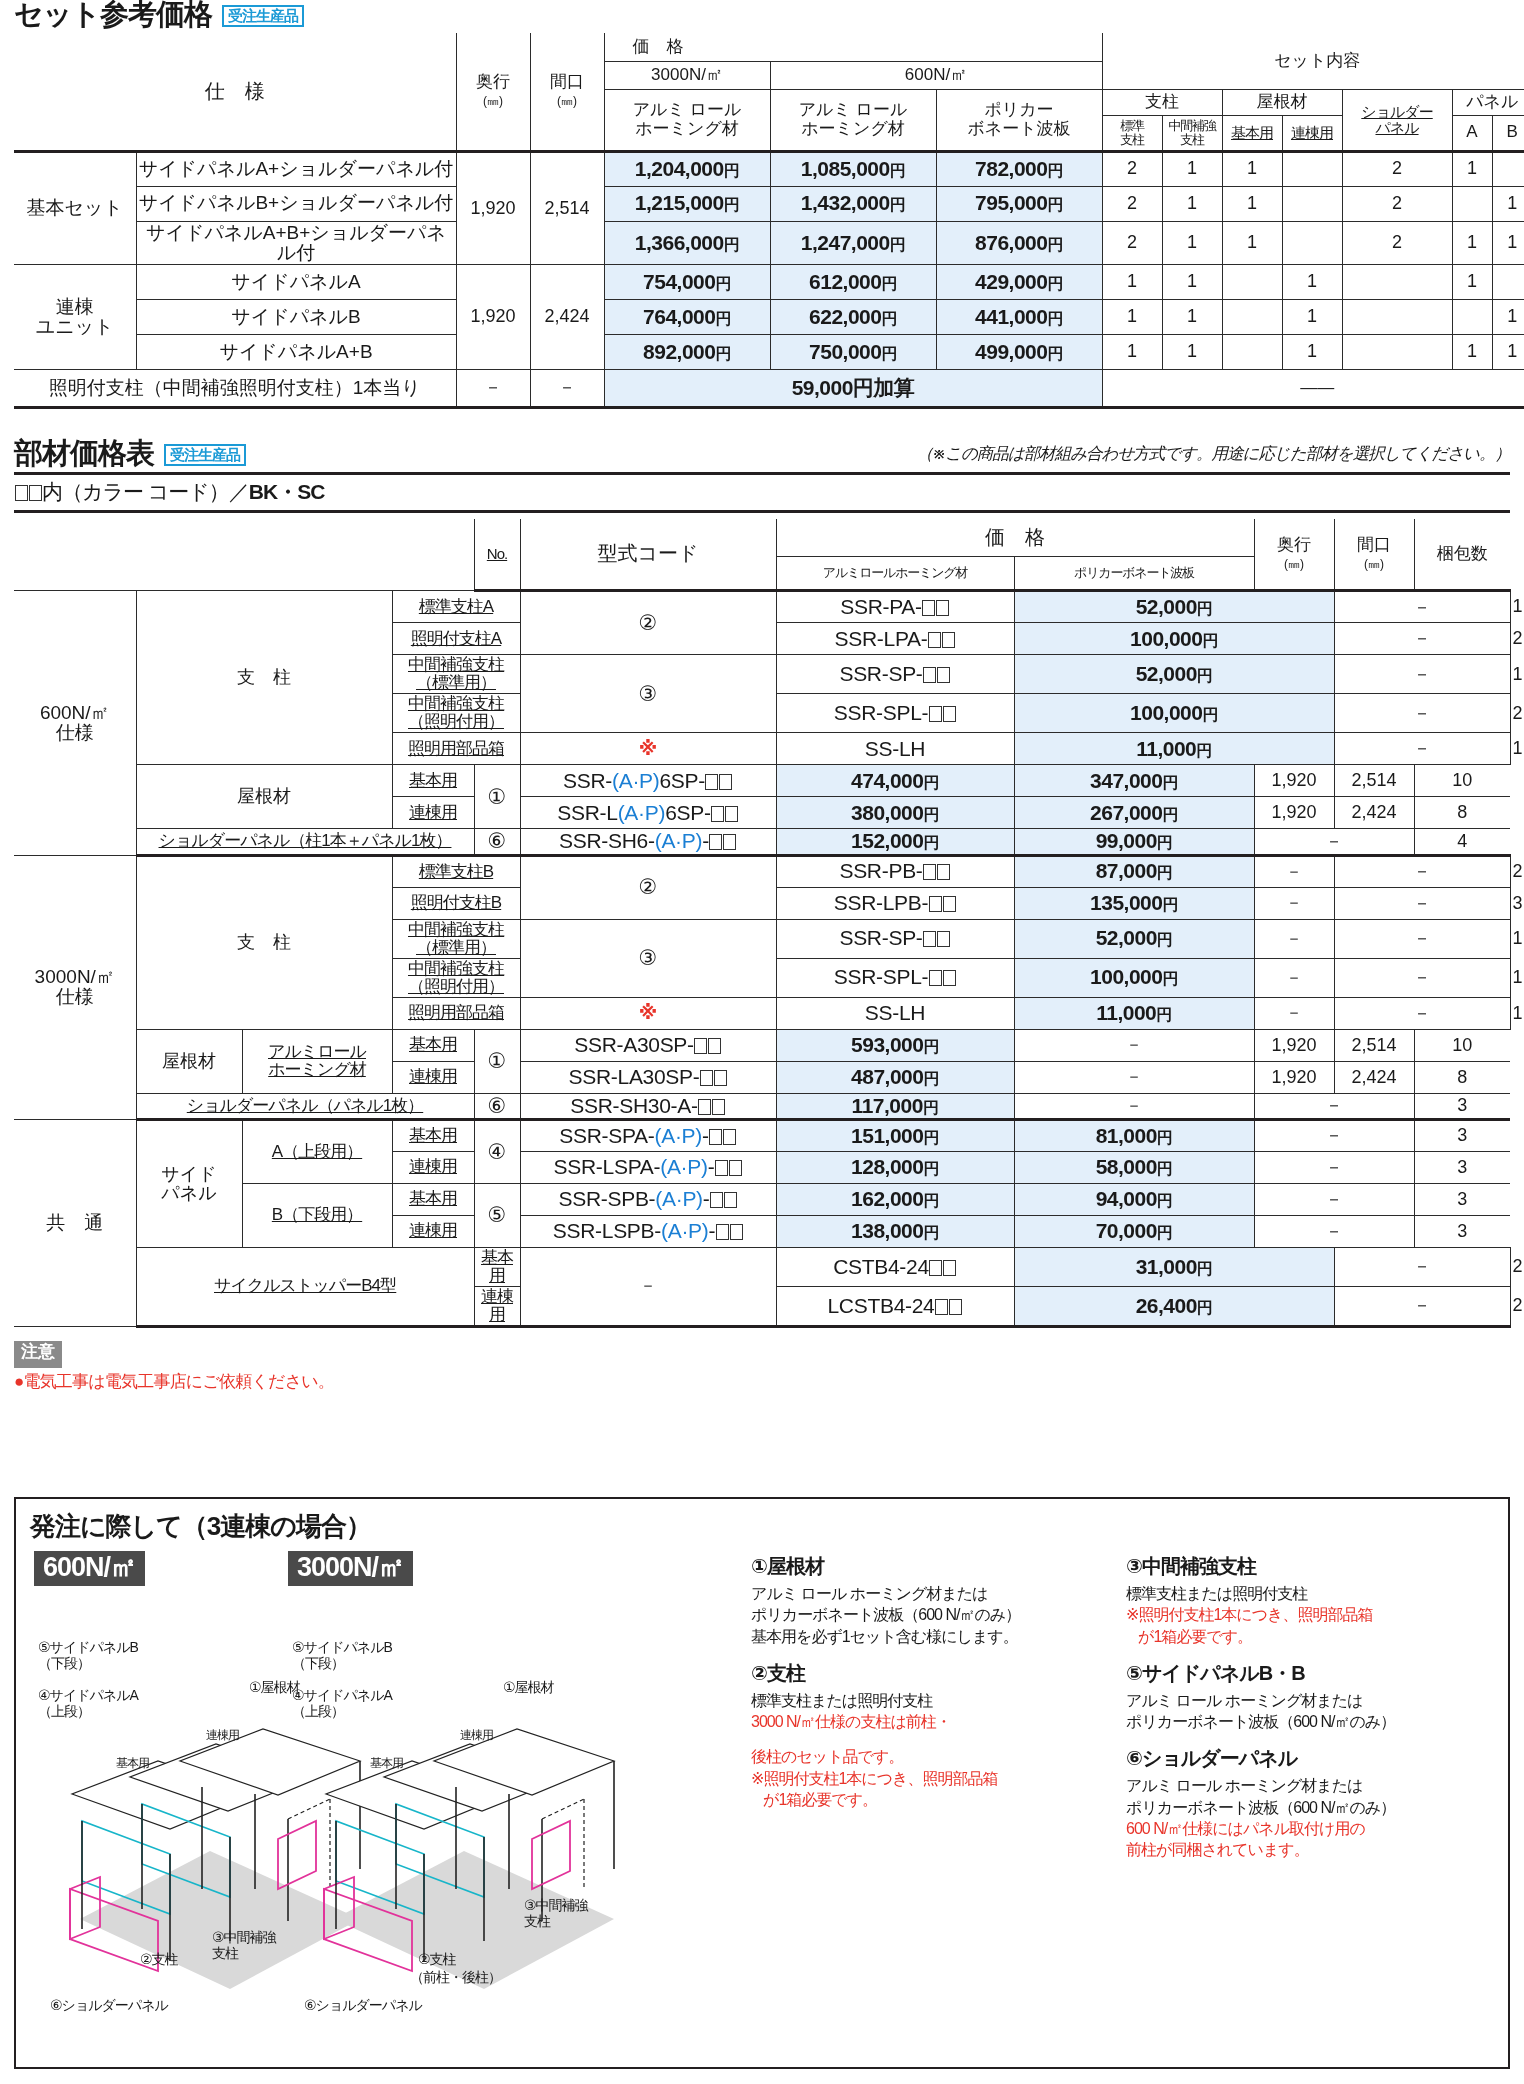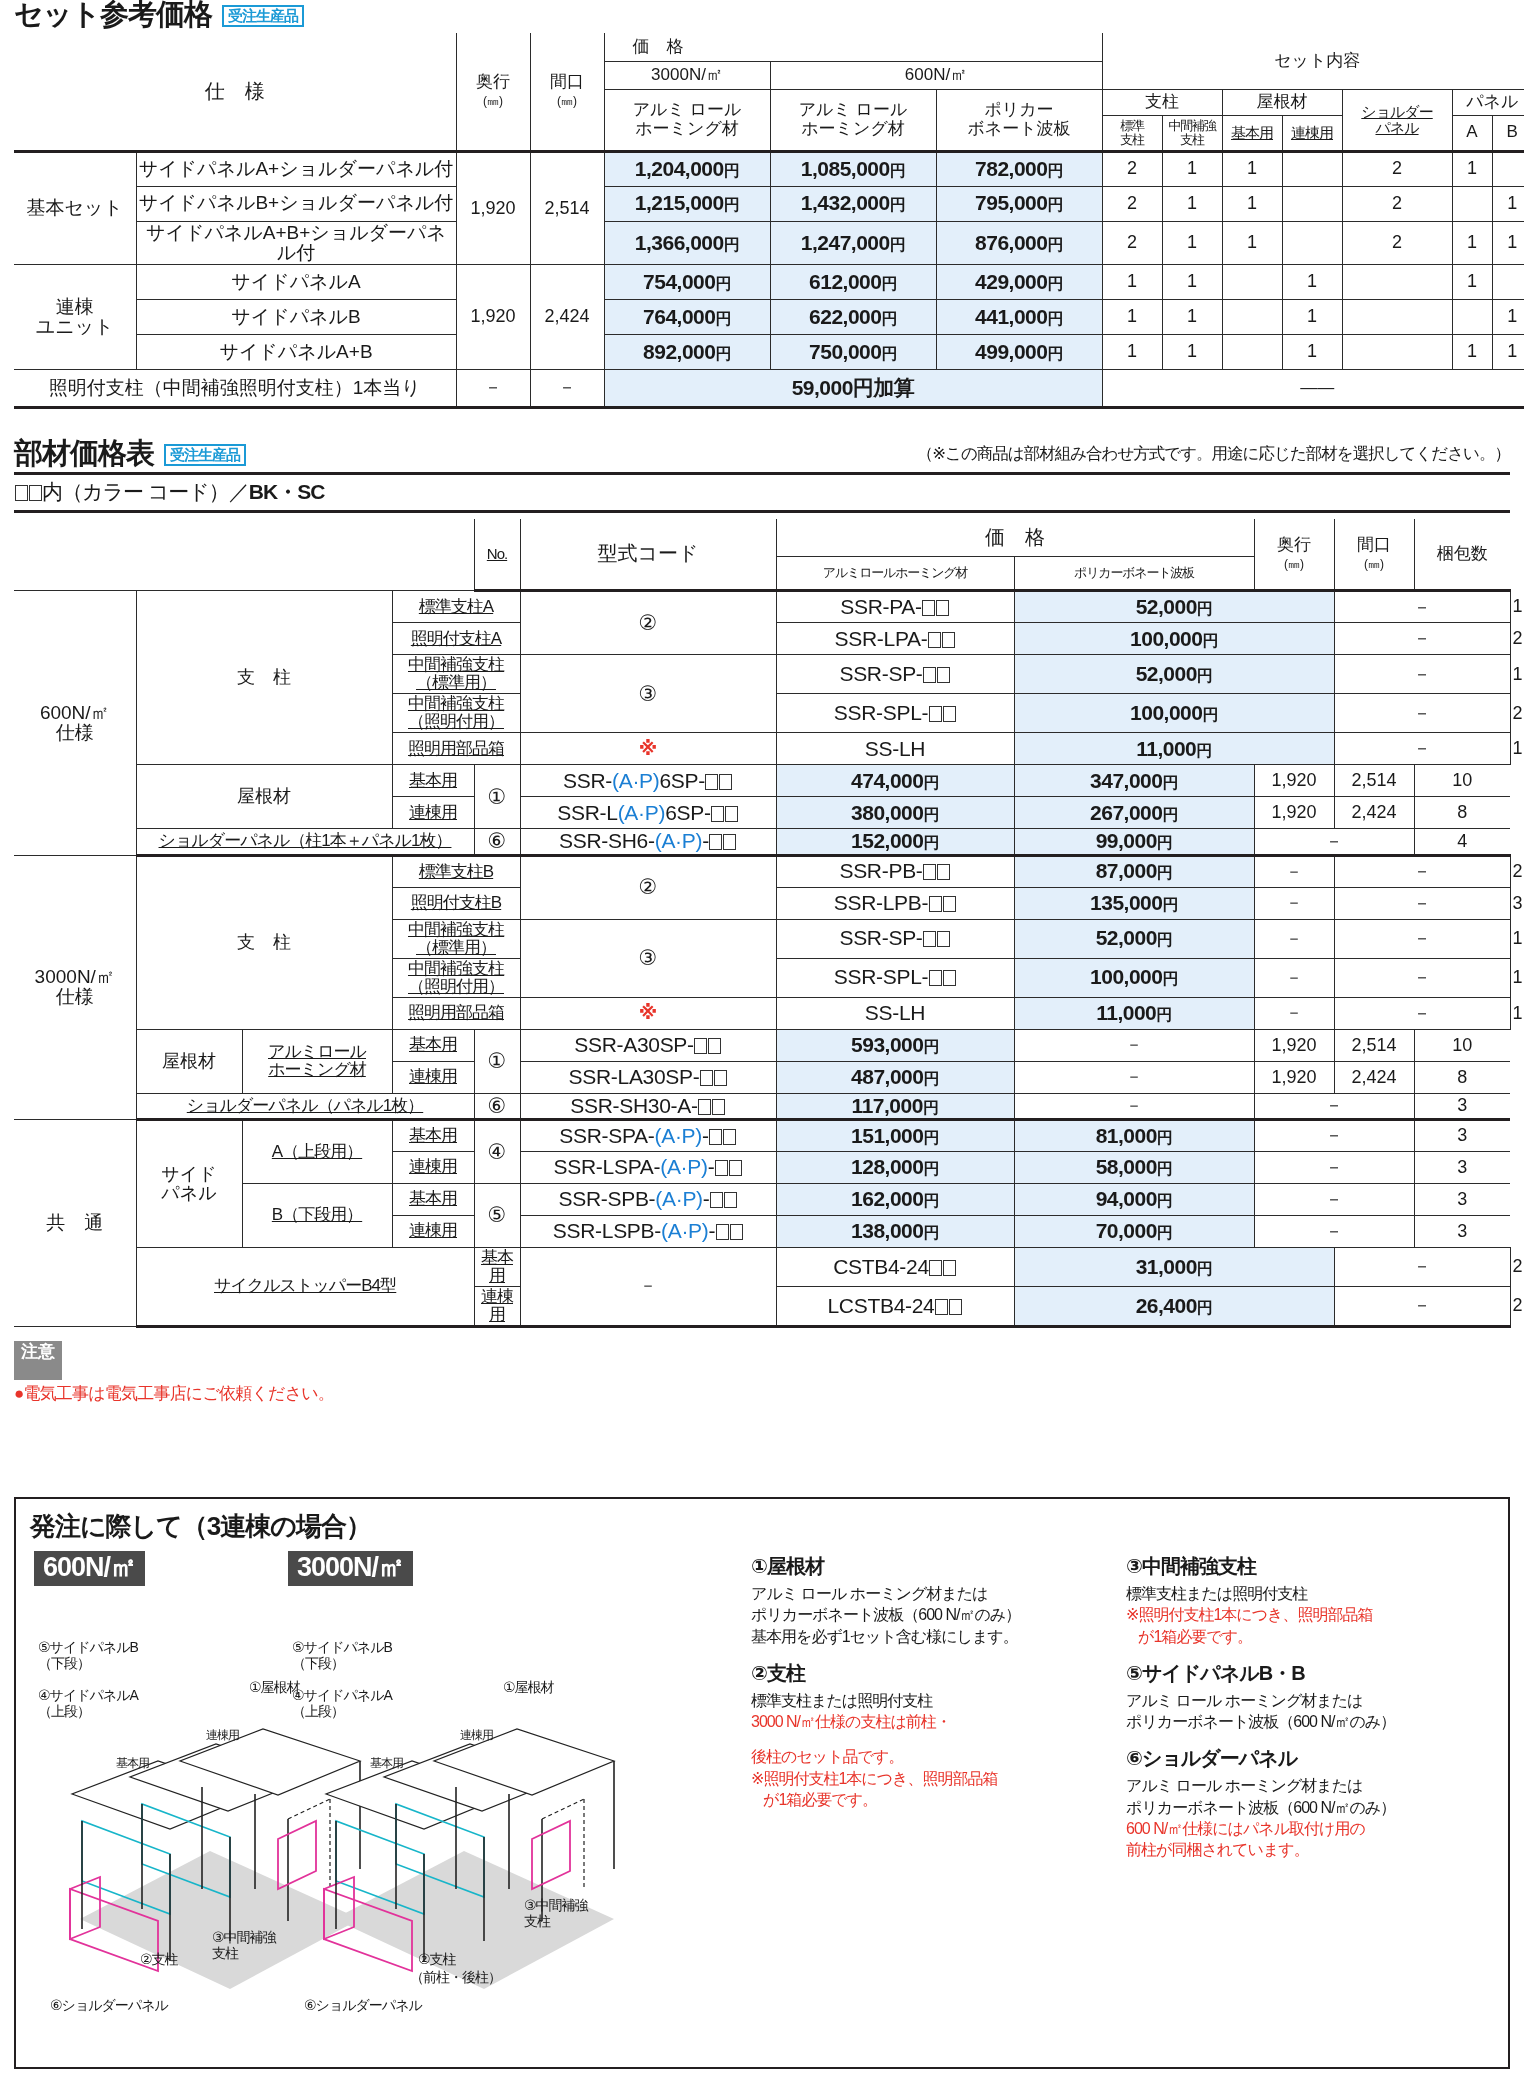--- a/index.html
+++ b/index.html
@@ -14,21 +14,21 @@
   }
   .page { position:relative; width:1524px; height:2084px; padding:0 14px; }
 
   
   .sec-head { display:flex; align-items:flex-end; gap:10px; margin:0 0 4px 0; }
   .sec-title { font-size:29px; font-weight:bold; letter-spacing:-1px; line-height:1; }
   .tag-order {
     border:2px solid #1b9ad6; color:#1b9ad6; font-size:15px; font-weight:bold;
     padding:1px 4px 2px; line-height:1; letter-spacing:-1px; margin-bottom:2px;
   }
-  .sec-note { margin-left:auto; font-size:16.5px; letter-spacing:-1px; margin-bottom:3px; }
+  .sec-note { margin-left:auto; font-size:16.5px; letter-spacing:-1px; margin-bottom:3px;font-style:italic; }
 
   
   table { border-collapse:collapse; width:100%; table-layout:fixed; }
   table.tbl td, table.tbl th {
     border:1px solid #2b2b2b; text-align:center; vertical-align:middle;
     font-weight:normal; padding:1px 2px; line-height:1.06;
   }
   .tbl { font-size:17px; }
   .nb-l { border-left:none !important; }
   .nb-r { border-right:none !important; }
@@ -44,21 +44,21 @@
   .code { font-weight:bold; font-size:21px; text-align:left; padding-left:7px; letter-spacing:-0.3px; }
   .code .ap { color:#1b7fd4; }
   .sq { display:inline-block; width:13px; height:16px; border:1.6px solid #333; vertical-align:-2px; margin:0 0.5px; }
   .ast { color:#e8342a; font-size:19px; font-weight:bold; }
 
   
   .notes-wrap { display:flex; gap:18px; margin-top:13px; }
   .notes-col { flex:1 1 auto; }
   .notes-col.right { flex:0 0 520px; }
   .badge { display:inline-block; background:#8a8a8a; color:#fff; font-size:17px; font-weight:bold;
-           padding:2px 7px 20px; letter-spacing:0px; line-height:1; }
+           padding:2px 7px 8px; letter-spacing:0px; line-height:1; }
   .note-line { font-size:17px; letter-spacing:-0.8px; line-height:1.42; margin-top:2px; }
   .note-line.red { color:#e8342a; }
   .blue-b { color:#1b7fd4; font-weight:bold; }
 
   
   .order-panel {
     position:absolute; left:14px; top:1497px; width:1496px; height:572px;
     border:2px solid #231f20; background:#fff;
   }
   .op-title { font-size:26px; font-weight:bold; margin:10px 0 0 14px; letter-spacing:-1px; }

